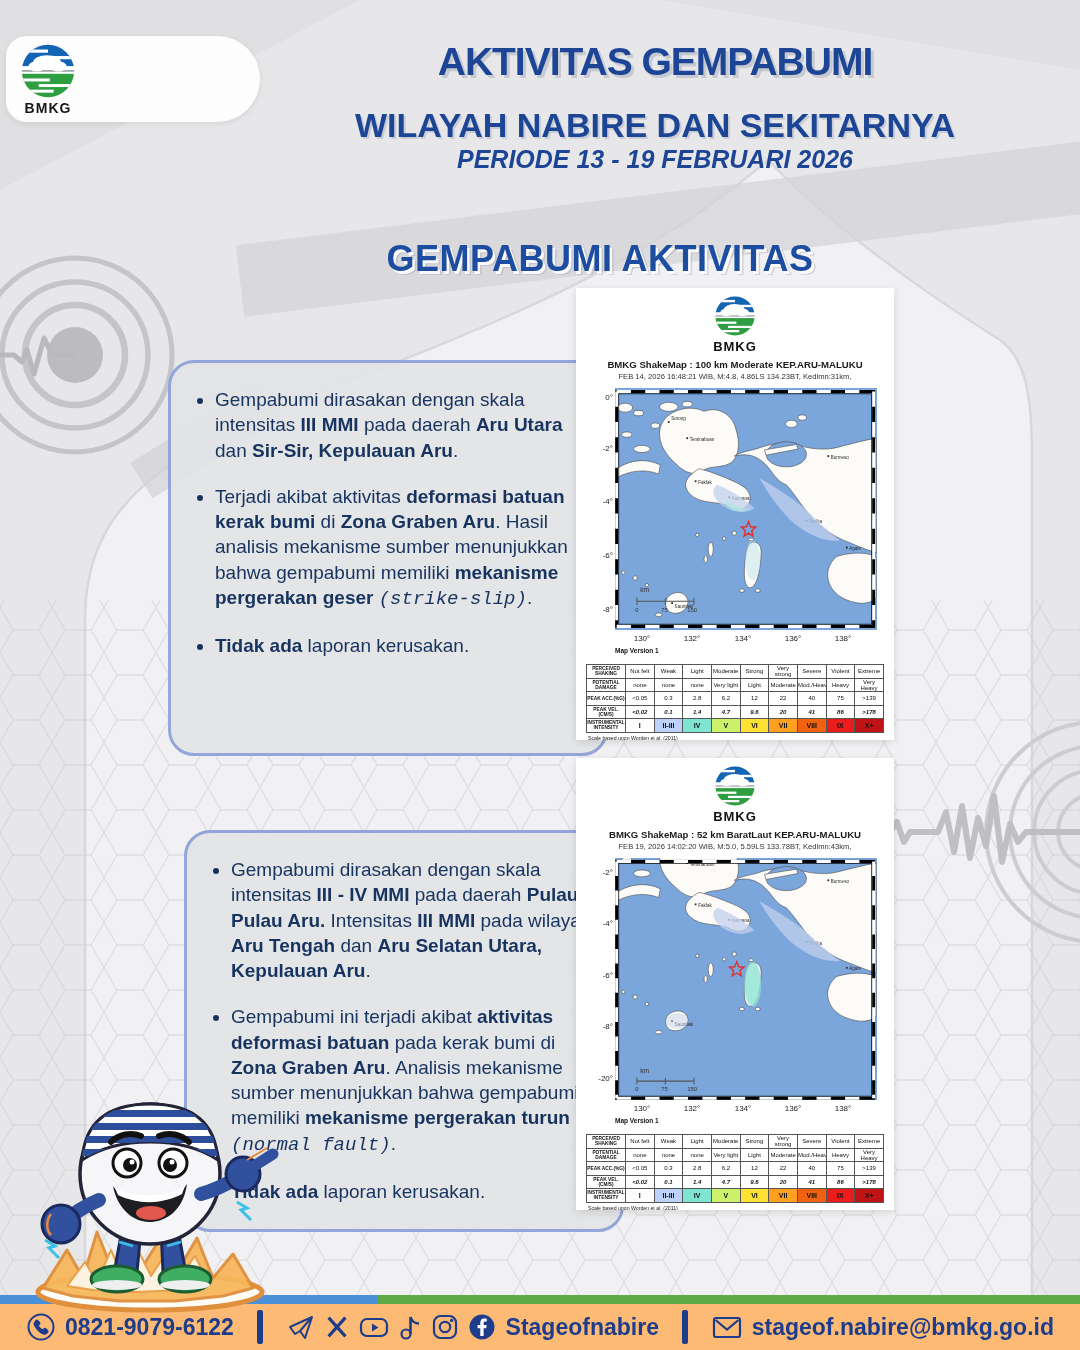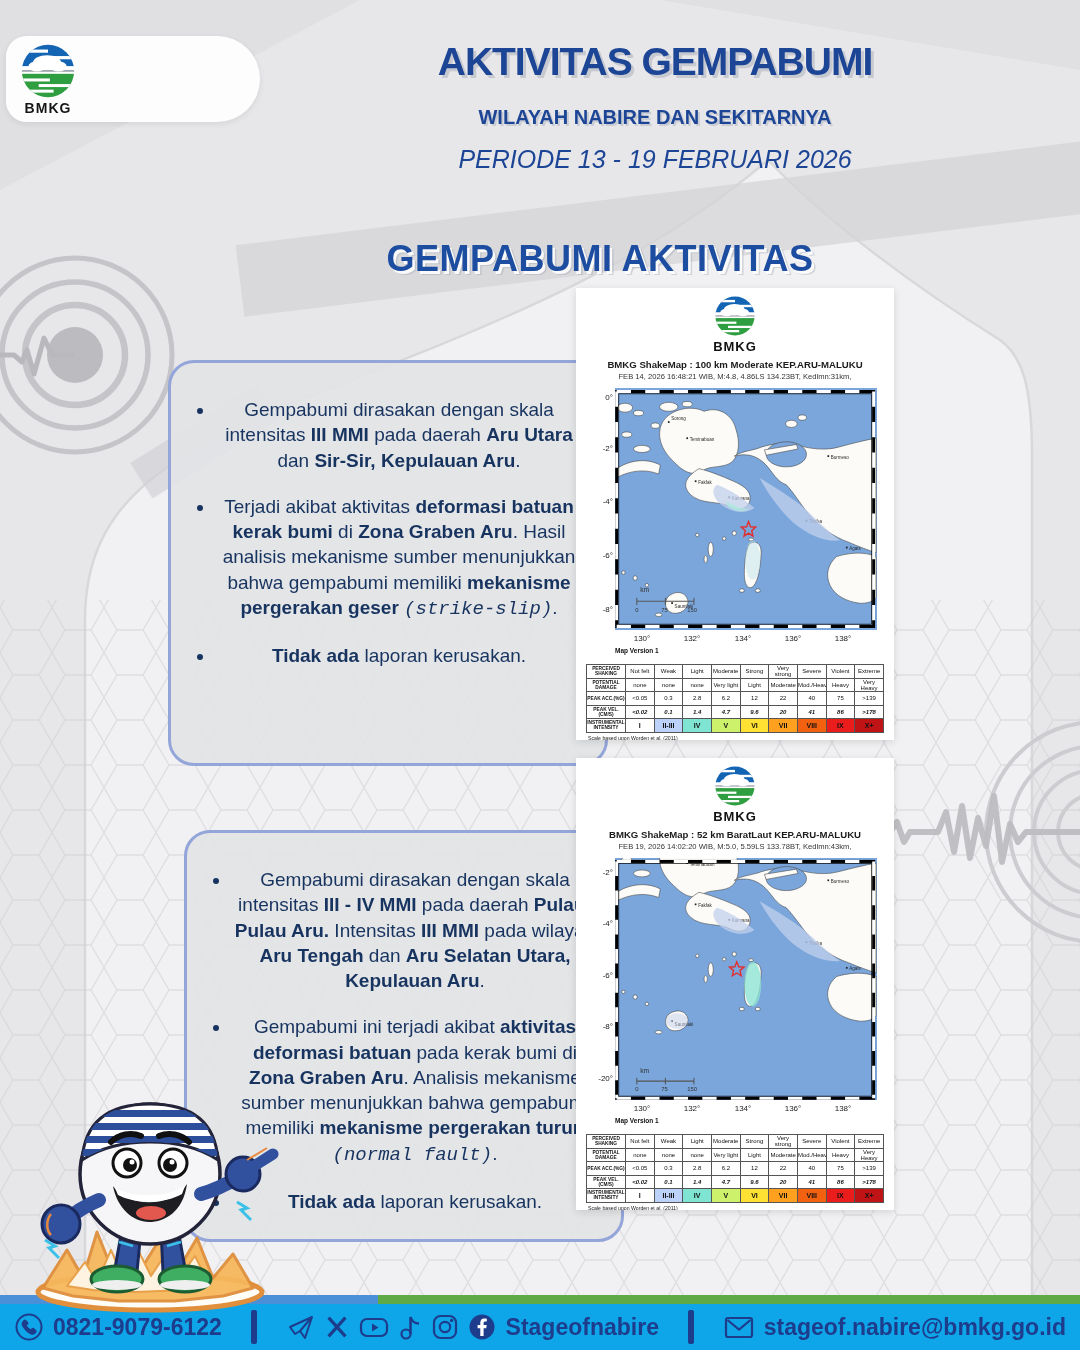--- a/index.html
+++ b/index.html
@@ -9,32 +9,32 @@
   .layer{position:absolute;z-index:2;}
 
   
   .brand-pill{left:6px;top:36px;width:240px;height:86px;background:#fdfdfd;border-radius:22px 46px 46px 22px;
     display:flex;align-items:center;gap:10px;padding-left:14px;box-shadow:0 2px 6px rgba(0,0,0,.08);}
   .brand-logo-col{display:flex;flex-direction:column;align-items:center;}
   .brand-logo-col .bmkg-word{font-size:14px;font-weight:bold;color:#161616;letter-spacing:1px;margin-top:1px;}
   .station-name{font-size:19px;font-weight:bold;color:#161616;line-height:1.08;width:118px;}
   .main-title{left:236px;right:6px;top:40px;text-align:center;font-size:39px;font-weight:bold;color:#1c4596;
     letter-spacing:-1px;text-shadow:3px 3px 0 rgba(160,165,180,.45);}
-  .sub-title{left:236px;right:6px;top:106px;text-align:center;font-size:20px;font-weight:bold;color:#1c4596;
+  .sub-title{left:236px;right:6px;top:106px;text-align:center;font-size:34px;font-weight:bold;color:#1c4596;
     letter-spacing:0;text-shadow:2px 2px 0 rgba(160,165,180,.4);}
-  .period-line{left:236px;right:6px;top:145px;text-align:center;font-size:25px;font-weight:normal;font-style:italic;color:#1c4596;}
+  .period-line{left:236px;right:6px;top:145px;text-align:center;font-size:25px;font-weight:bold;font-style:italic;color:#1c4596;}
   .section-title{left:120px;right:0;top:238px;text-align:center;font-size:36px;font-weight:bold;color:#1c4da0;
     letter-spacing:.5px;text-shadow:2.5px 2.5px 0 rgba(255,255,255,.9),4px 4px 0 rgba(150,155,170,.35);}
 
   
   .date-pill{height:62px;background:#1d3e8f;border-radius:32px;display:flex;align-items:center;justify-content:center;
     color:#fff;font-size:27px;font-weight:bold;box-shadow:0 3px 6px rgba(20,40,90,.35);}
   .pill1{left:183px;top:292px;width:352px;}
   .pill2{left:183px;top:762px;width:352px;}
-  .event-card{background:rgba(226,227,229,.94);border:3px solid #94a5d9;border-radius:26px;padding:34px 22px 10px 20px;text-align:center;}
+  .event-card{background:rgba(226,227,229,.94);border:3px solid #94a5d9;border-radius:26px;padding:24px 22px 10px 20px;}
   .card1{left:168px;top:360px;width:392px;height:356px;}
   .card2{left:184px;top:830px;width:392px;height:362px;}
   .event-card ul{margin:0;padding-left:24px;}
   .event-card li{color:#17335f;font-size:19px;line-height:1.33;margin-bottom:21px;}
   .event-card li::marker{color:#17335f;}
   .b{font-weight:bold;}
   .i{font-style:italic;font-family:Liberation Mono, monospace;}
 
   
   .shakemap{width:318px;height:452px;background:#ffffff;box-shadow:0 2px 8px rgba(0,0,0,.12);overflow:hidden;text-align:center;}
@@ -54,22 +54,22 @@
   .itab th,.itab td{border:.7px solid #555;font-size:6px;text-align:center;padding:0;height:12.5px;color:#111;
     font-weight:normal;line-height:1.05;overflow:hidden;background:#fff;}
   .itab th{font-size:4.8px;font-weight:bold;width:38px;text-transform:uppercase;}
   .row-ital td{font-style:italic;font-weight:bold;}
   .row-int td{font-weight:bold;font-size:7px;}
   .tab-note{font-size:5.2px;color:#222;text-align:left;margin:2px 0 0 12px;}
 
   
   .footer-line{position:absolute;left:0;top:1295px;width:1080px;height:9px;z-index:3;
     background:linear-gradient(90deg,#4a90d9 0 35%,#5faa46 35% 100%);}
-  .footer{position:absolute;left:0;top:1304px;width:1080px;height:46px;background:#0ea5e9;z-index:3;
-    display:flex;align-items:center;justify-content:space-between;padding:0 14px;box-sizing:border-box;}
+  .footer{position:absolute;left:0;top:1304px;width:1080px;height:46px;background:#fdba74;z-index:3;
+    display:flex;align-items:center;justify-content:space-between;padding:0 26px;box-sizing:border-box;}
   .f-item{display:flex;align-items:center;gap:9px;color:#1e3c8c;font-size:23px;font-weight:bold;}
   .f-sep{width:6px;height:34px;background:#1e3c8c;border-radius:2px;}
   .f-icons{display:flex;align-items:center;gap:7px;}
 
   .mascot{position:absolute;left:14px;top:1082px;z-index:5;}
 </style>
 </head>
 <body>
 
 <div id="page">

